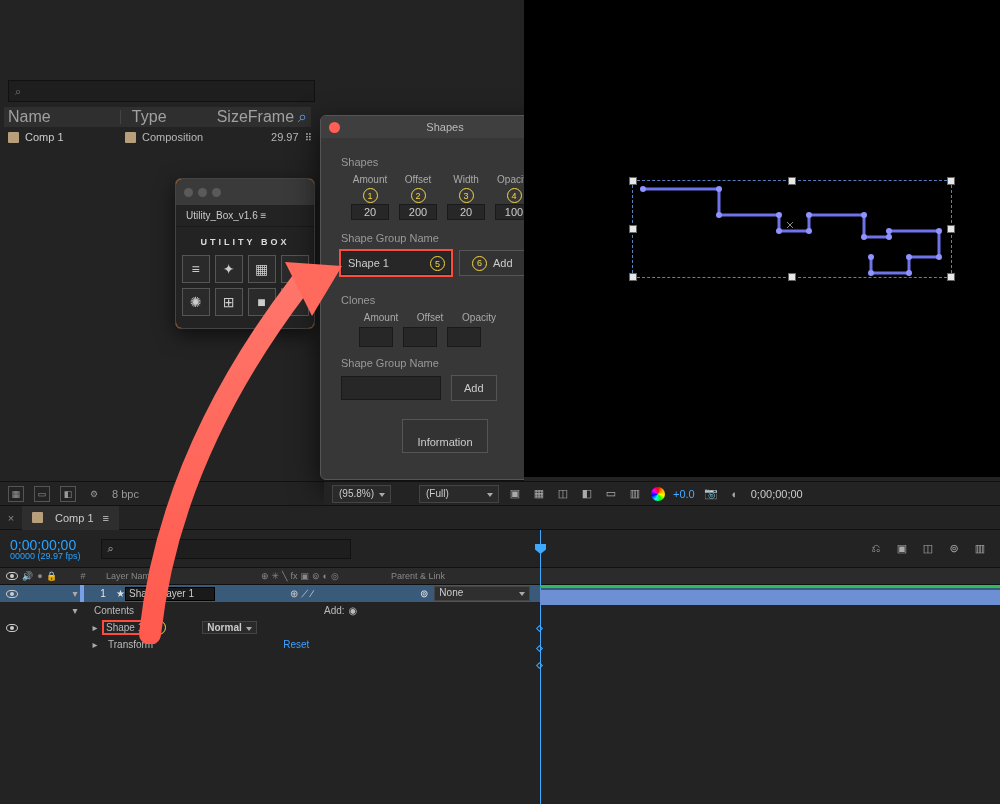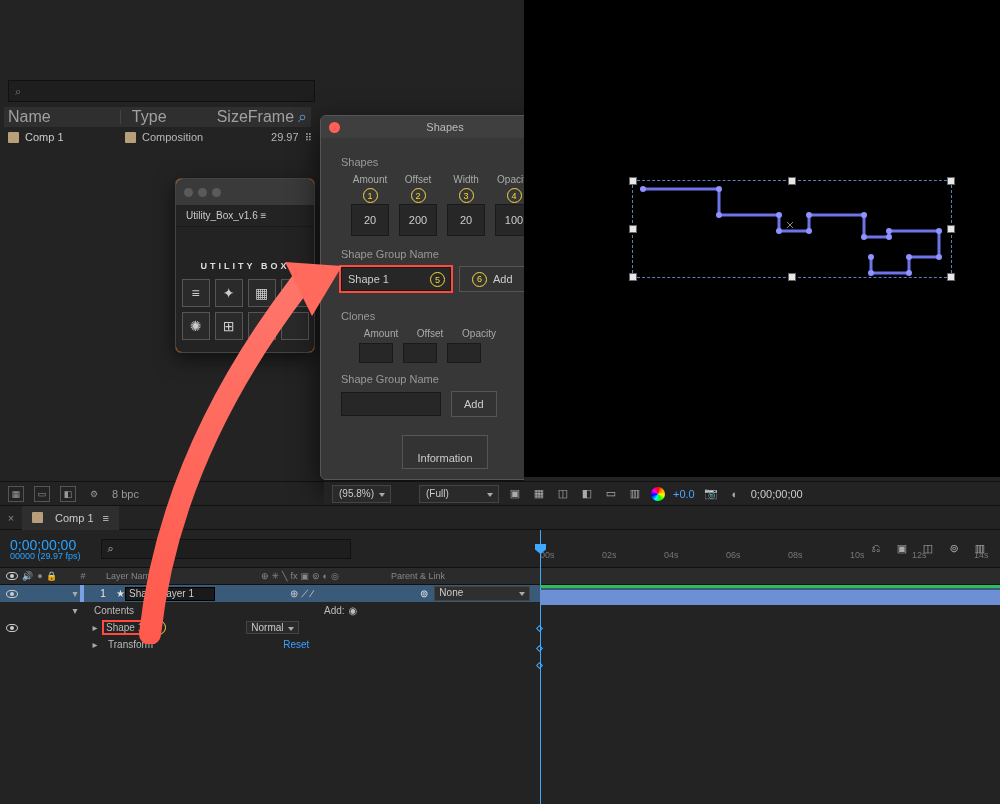--- a/index.html
+++ b/index.html
@@ -23,34 +23,34 @@
   .proj-doc:before{content:"";position:absolute;right:0;top:0;border-left:4px solid transparent;border-top:4px solid #232323;}
   .flow-icon{display:inline-block;color:#ccc;font-size:10px;letter-spacing:-1px;}
 
   
   .util-panel{position:absolute;left:175px;top:178px;width:140px;background:#f97316;border:1px solid #444;border-radius:6px;box-shadow:0 6px 20px rgba(0,0,0,.6);}
   .util-titlebar{height:26px;background:#3a3a3a;border-radius:6px 6px 0 0;display:flex;align-items:center;padding:0 8px;}
   .traffic{display:flex;gap:5px;margin-right:8px;}
   .traffic span{width:9px;height:9px;border-radius:50%;background:#5a5a5a;}
   .util-tab{height:22px;background:#232323;display:flex;align-items:center;padding:0 10px;color:#ccc;font-size:10px;border-bottom:1px solid #1a1a1a;}
   .util-body{background:#232323;padding:10px 8px 12px;border-radius:0 0 6px 6px;}
-  .util-logo{text-align:center;font-size:9px;letter-spacing:3px;color:#ddd;margin-bottom:8px;font-weight:bold;margin-top:24px;}
+  .util-logo{text-align:center;font-size:9px;letter-spacing:3px;color:#ddd;margin-bottom:8px;font-weight:bold;}
   .util-grid{display:grid;grid-template-columns:repeat(4,28px);grid-template-rows:28px 28px;gap:5px;justify-content:center;}
   .util-btn{width:28px;height:28px;border:1px solid #555;background:#2a2a2a;display:flex;align-items:center;justify-content:center;color:#ccc;font-size:14px;}
 
   
   .shapes-win{position:absolute;left:320px;top:115px;width:250px;height:365px;background:#373737;border:1px solid #555;border-radius:6px;box-shadow:0 10px 30px rgba(0,0,0,.7);}
   .shapes-titlebar{height:22px;background:#3f3f3f;border-radius:6px 6px 0 0;display:flex;align-items:center;justify-content:center;color:#bbb;font-size:11px;position:relative;}
   .shapes-titlebar .close-dot{position:absolute;left:8px;width:11px;height:11px;border-radius:50%;background:#ff5f56;}
   .shapes-body{padding:12px 20px;color:#aaa;}
   .shapes-body h4{margin:6px 0 6px;font-weight:normal;color:#999;font-size:11px;}
   .param-row{display:flex;gap:10px;}
   .param-col{display:flex;flex-direction:column;align-items:center;font-size:10px;color:#aaa;}
   .param-col .lbl{margin-bottom:2px;}
-  .param-col input{width:38px;height:32px;background:#272727;border:1px solid #1a1a1a;color:#ccc;text-align:center;font-size:11px;}
+  .param-col input{width:38px;height:16px;background:#272727;border:1px solid #1a1a1a;color:#ccc;text-align:center;font-size:11px;}
   .annot{width:15px;height:15px;border:1px solid #f5d642;border-radius:50%;display:inline-flex;align-items:center;justify-content:center;color:#f5d642;font-size:9px;margin:1px 0;}
   .sg-row{display:flex;align-items:center;gap:8px;margin-top:4px;}
   .sg-input{height:24px;background:#272727;border:1px solid #1a1a1a;color:#ccc;padding:0 6px;font-size:11px;width:110px;}
   .sg-input.hl{outline:2px solid #ff4a3d;}
   .add-btn{height:26px;padding:0 12px;background:#333;border:1px solid #555;color:#ccc;font-size:11px;display:flex;align-items:center;gap:6px;}
   .info-btn{display:block;margin:18px auto 0;height:26px;padding:16px 14px;background:#333;border:1px solid #555;color:#ccc;font-size:11px;}
   .clone-inputs{display:flex;gap:10px;margin:4px 0 10px 18px;}
   .clone-inputs div{width:34px;height:20px;background:#272727;border:1px solid #1a1a1a;}
   .clone-labels{display:flex;gap:8px;margin-left:18px;font-size:10px;}
   .sg2-row{display:flex;align-items:center;gap:10px;margin-top:4px;}
@@ -317,30 +317,20 @@
     </div>
     <div class="icon-strip">
       <span class="footer-ico">⎌</span>
       <span class="footer-ico">▣</span>
       <span class="footer-ico">◫</span>
       <span class="footer-ico">⊚</span>
       <span class="footer-ico">▥</span>
     </div>
   </div>
 
-  <div class="ruler">
-    <span class="ruler-mark" style="left:0px;">00s</span>
-    <span class="ruler-mark" style="left:62px;">02s</span>
-    <span class="ruler-mark" style="left:124px;">04s</span>
-    <span class="ruler-mark" style="left:186px;">06s</span>
-    <span class="ruler-mark" style="left:248px;">08s</span>
-    <span class="ruler-mark" style="left:310px;">10s</span>
-    <span class="ruler-mark" style="left:372px;">12s</span>
-    <span class="ruler-mark" style="left:434px;">14s</span>
-  </div>
   <div class="cti"></div>
 
   <div class="cols-header">
     <div style="width:70px;display:flex;gap:4px;padding-left:6px;align-items:center;">
       <span class="eye-icon"></span>
       <span>🔊</span>
       <span>●</span>
       <span>🔒</span>
     </div>
     <div style="width:26px;text-align:center;">#</div>
@@ -387,21 +377,21 @@
   <div class="sub-row">
     <div style="width:70px;display:flex;padding-left:6px;">
         <span class="eye-icon"></span>
       </div>
     <span style="width:20px;"></span>
     <span class="twirl">▸</span>
     <span style="margin-left:4px;">
       <span class="shape1-hl">Shape 1</span>
     </span>
     <span class="annot" style="margin-left:6px;">5</span>
-    <span style="margin-left:80px;">
+    <span style="margin-left:36px;font-weight:bold;">
       <span class="mode-dd">Normal</span>
     </span>
   </div>
 
   <div class="sub-row">
     <div style="width:70px;"></div>
     <span style="width:20px;"></span>
     <span class="twirl">▸</span>
     <span style="margin-left:8px;">Transform</span>
     <span style="margin-left:130px;" class="reset-link">Reset</span>

